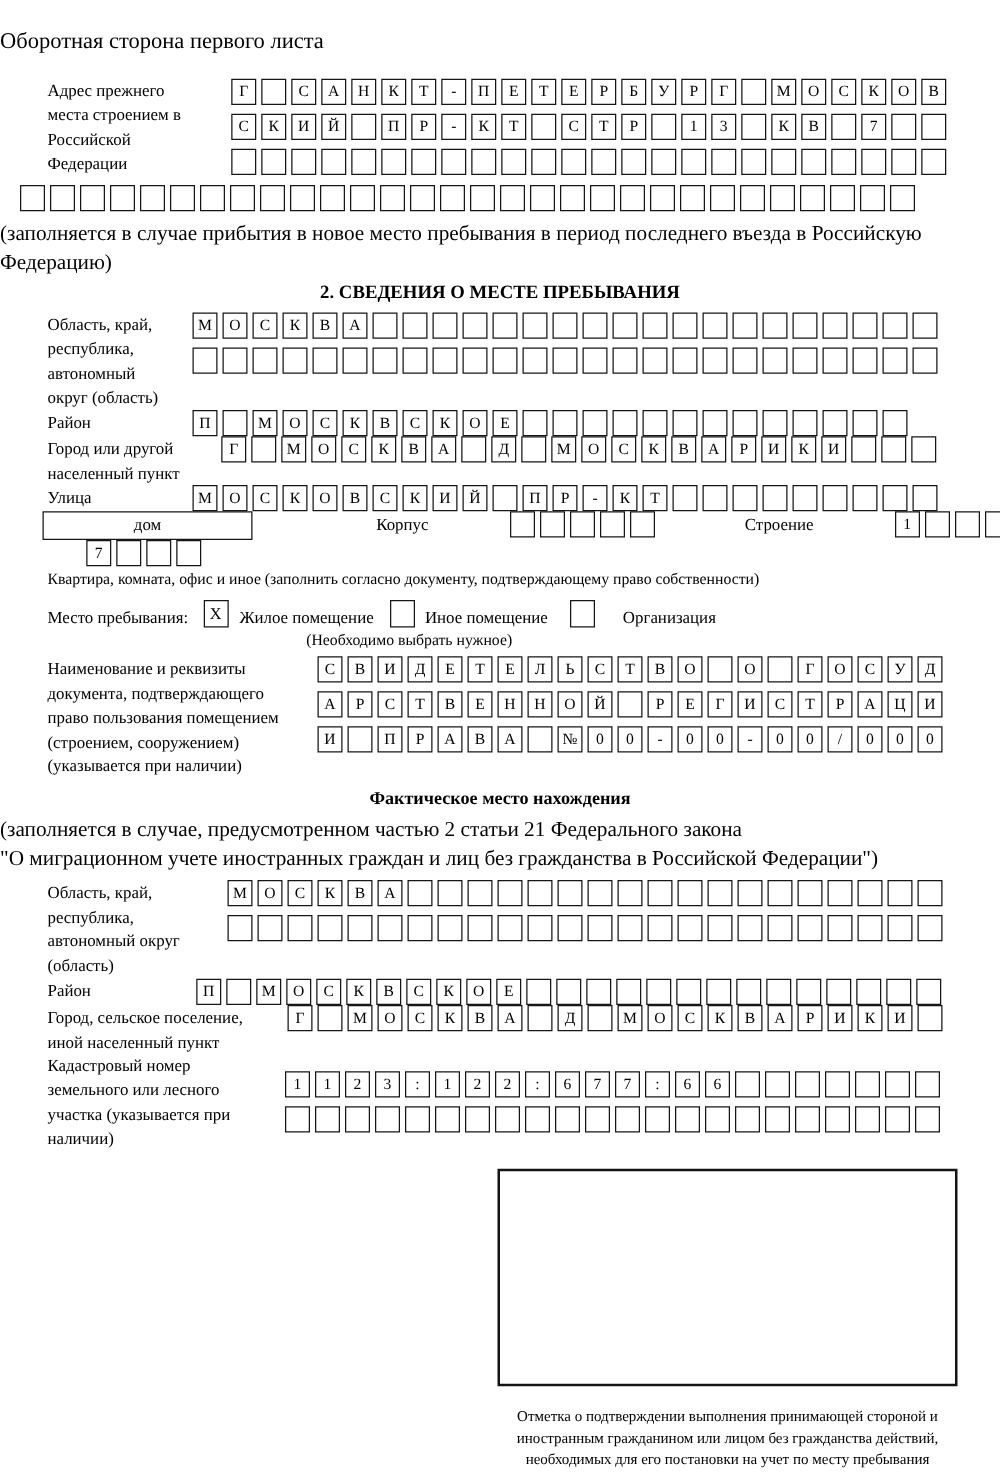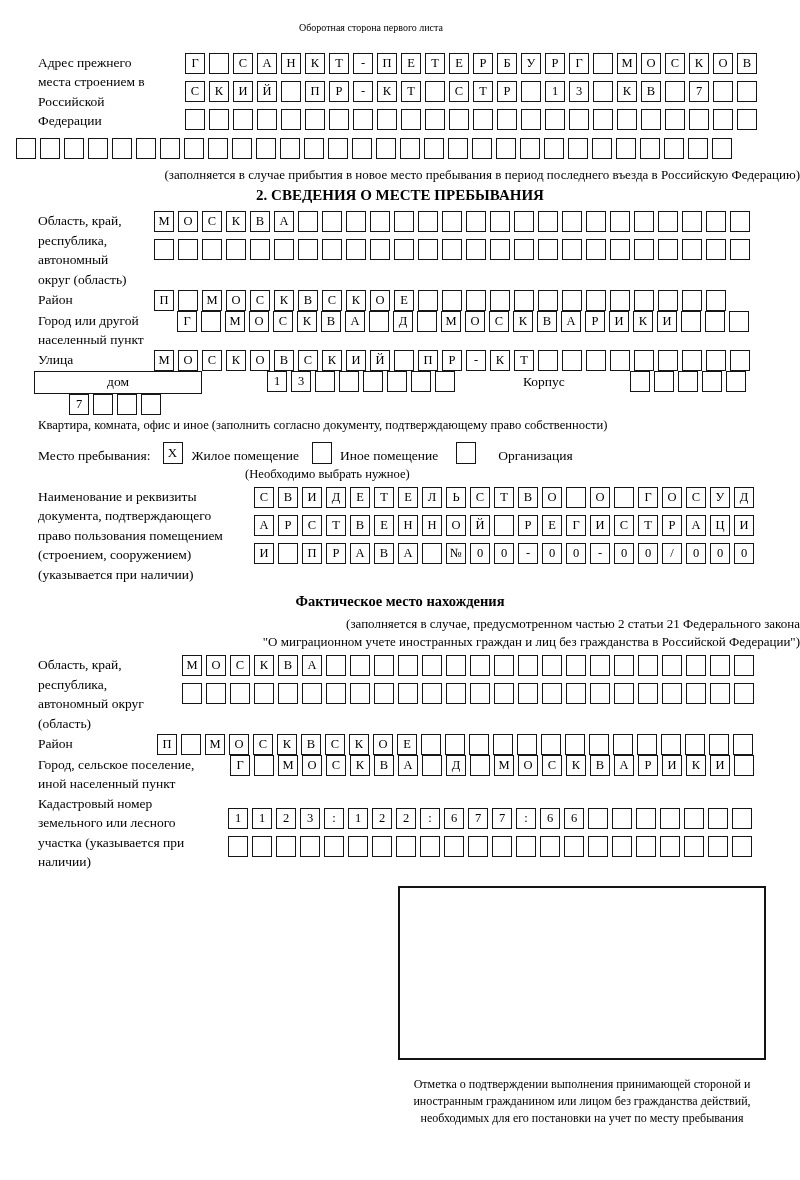--- a/index.html
+++ b/index.html
@@ -1,31 +1,31 @@
 <!DOCTYPE html>
 <html lang="ru"><head>
 <meta charset="utf-8">
 <style>
   html,body{margin:0;padding:0;background:#fff;}
   body{width:800px;height:1180px;color:#000;font-family:"Liberation Serif",serif;}
   .page{position:relative;width:800px;height:1180px;box-sizing:border-box;padding-top:22px;overflow:hidden;}
 
-  .corner{text-align:center;padding-right:58px;font-size:10px;}
+  .corner{text-align:left;padding-right:58px;font-size:18px;}
 
   .field{display:flex;align-items:flex-start;margin-left:38px;}
   .label{font-size:13.5px;line-height:1.44;flex-shrink:0;}
 
   .cellrow{white-space:nowrap;height:21px;margin-bottom:7px;line-height:0;}
   .cellcol .cellrow:last-child{margin-bottom:0;}
   .cell{display:inline-block;box-sizing:border-box;width:20px;height:21px;margin-right:4px;
         border:1.6px solid #161616;text-align:center;font-size:12.5px;line-height:18px;
         vertical-align:top;}
 
   .fullrow{margin-left:16px;margin-top:7px;}
-  .note-center{text-align:right;font-size:13px;line-height:1.35;margin-top:3px;}
+  .note-center{text-align:left;font-size:17px;line-height:1.35;margin-top:3px;}
   .sec-title{font-weight:bold;text-align:center;font-size:15px;margin:4px 0 7px 0;}
   .sec-title3{font-weight:bold;text-align:center;font-size:14.5px;margin:9px 0 5px 0;}
 
   
   .lw122{width:122px;} .ml23{margin-left:23px;}
   .lw100{width:100px;} .ml16{margin-left:16px;}
   .lw125{width:125px;} .ml14{margin-left:14px;}
   .lw200{width:200px;}
   .lw132{width:132px;} .ml12{margin-left:12px;}
   .lw107{width:107px;}
@@ -95,21 +95,20 @@
   <div class="field">
     <div class="label lw100">Улица</div>
     <div class="cellcol ml16">
       <div class="cellrow"><span class="cell">М</span><span class="cell">О</span><span class="cell">С</span><span class="cell">К</span><span class="cell">О</span><span class="cell">В</span><span class="cell">С</span><span class="cell">К</span><span class="cell">И</span><span class="cell">Й</span><span class="cell"></span><span class="cell">П</span><span class="cell">Р</span><span class="cell">-</span><span class="cell">К</span><span class="cell">Т</span><span class="cell"></span><span class="cell"></span><span class="cell"></span><span class="cell"></span><span class="cell"></span><span class="cell"></span><span class="cell"></span><span class="cell"></span><span class="cell"></span></div>
     </div>
   </div>
 
   <div class="inline-row">
     <div class="namedbox dombox">дом</div>
     <div class="g5"></div>
-    <div class="cellrow" style="margin-bottom:0;"><span class="cell">1</span><span class="cell">3</span><span class="cell"></span><span class="cell"></span><span class="cell"></span><span class="cell"></span><span class="cell"></span><span class="cell"></span></div>
     <div class="g4"></div>
     <div class="smalllabel">Корпус</div>
     <div class="g5"></div>
     <div class="cellrow" style="margin-bottom:0;"><span class="cell"></span><span class="cell"></span><span class="cell"></span><span class="cell"></span><span class="cell"></span></div>
     <div class="g8"></div>
     <div class="smalllabel">Строение</div>
     <div class="g5"></div>
     <div class="cellrow" style="margin-bottom:0;"><span class="cell">1</span><span class="cell"></span><span class="cell"></span><span class="cell"></span></div>
   </div>
 

